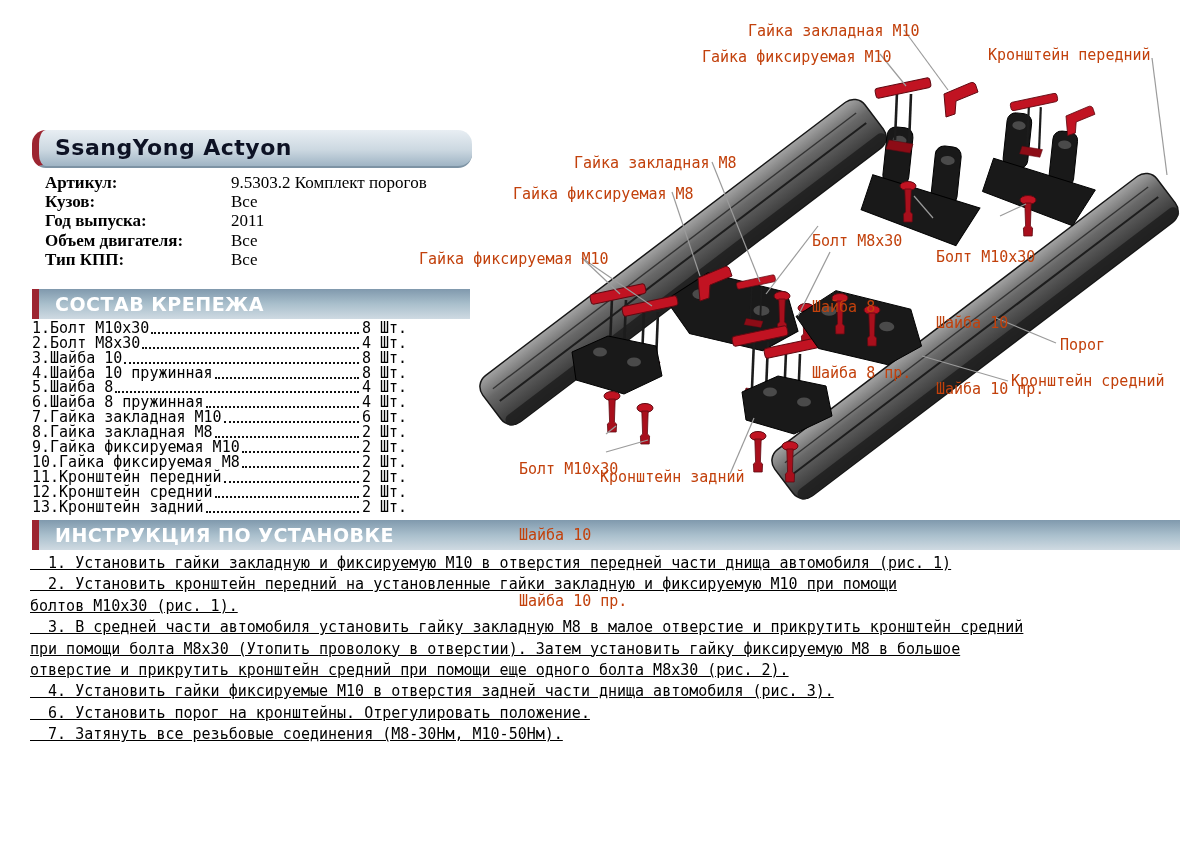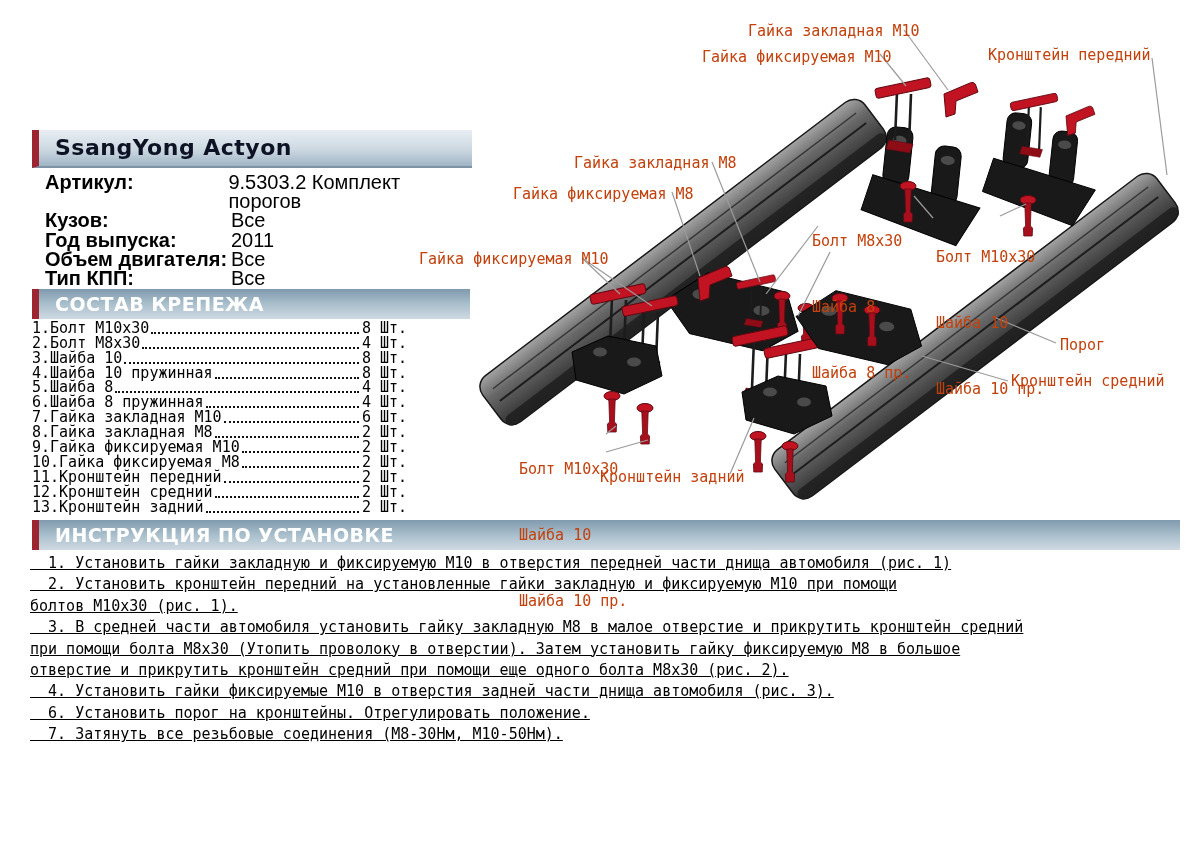--- a/index.html
+++ b/index.html
@@ -8,35 +8,36 @@
     font-family:"DejaVu Sans Mono", monospace; color:#000; overflow:hidden;
   }
   .abs { position:absolute; }
 
   
   .bar { position:absolute; box-sizing:border-box; border-left:7px solid #9c2531; }
   .bar-title {
     left:32px; top:130px; width:440px; height:38px;
     background:linear-gradient(180deg,#e8eef3 0%,#ccd8e1 55%,#9fb4c4 100%);
     border-bottom:2px solid #7d93a4;
+    border-radius:14px;
   }
   .bar-title .ttl {
     font-family:"DejaVu Sans", sans-serif; font-weight:bold; font-size:22px;
     color:#0d1224; padding:5px 0 0 16px; letter-spacing:.5px;
   }
   .bar-sec {
     background:linear-gradient(180deg,#8099ad 0%,#a9bfcc 50%,#cfdae2 100%);
     color:#ffffff; font-family:"DejaVu Sans", sans-serif; font-weight:bold;
     font-size:19px; padding:4px 8px 0 16px; letter-spacing:.5px;
   }
   .bar-hw   { left:32px; top:289px; width:438px;  height:30px; }
   .bar-inst { left:32px; top:520px; width:1148px; height:30px; }
 
   
-  .specs { left:45px; top:173px; width:430px; font-family:Liberation Sans, sans-serif; font-size:20px; }
+  .specs { left:45px; top:173px; width:430px; font-family:Liberation Serif, serif; font-size:17px; }
   .spec-row { display:flex; line-height:19.2px; }
   .spec-label { width:186px; font-weight:bold; }
   .spec-value { font-weight:normal; }
 
   
   .hw-list { left:32px; top:322px; width:386px; font-size:15px; }
   .part-row { display:flex; align-items:flex-end; height:14.9px; }
   .pname { white-space:pre; }
   .dots { flex:1; border-bottom:2px dotted #111; margin:0 3px 3px 2px; }
   .pqty { width:56px; flex:none; }

